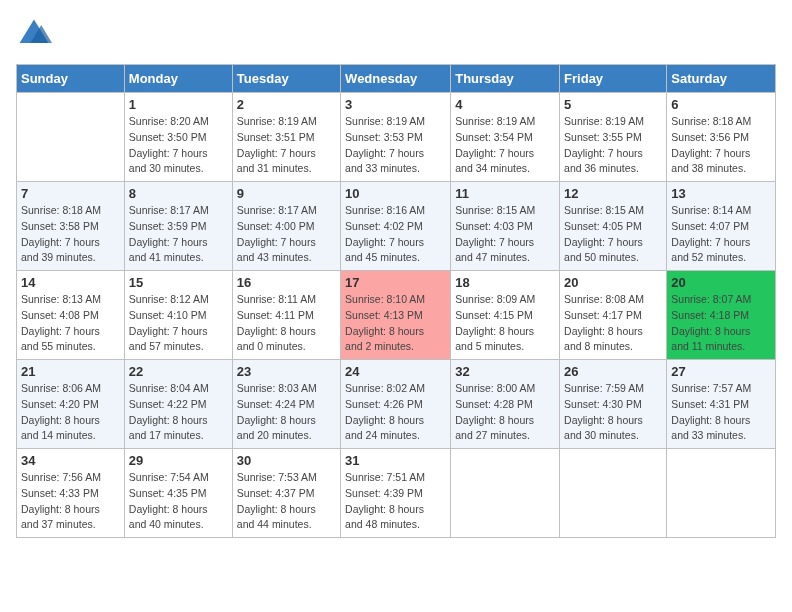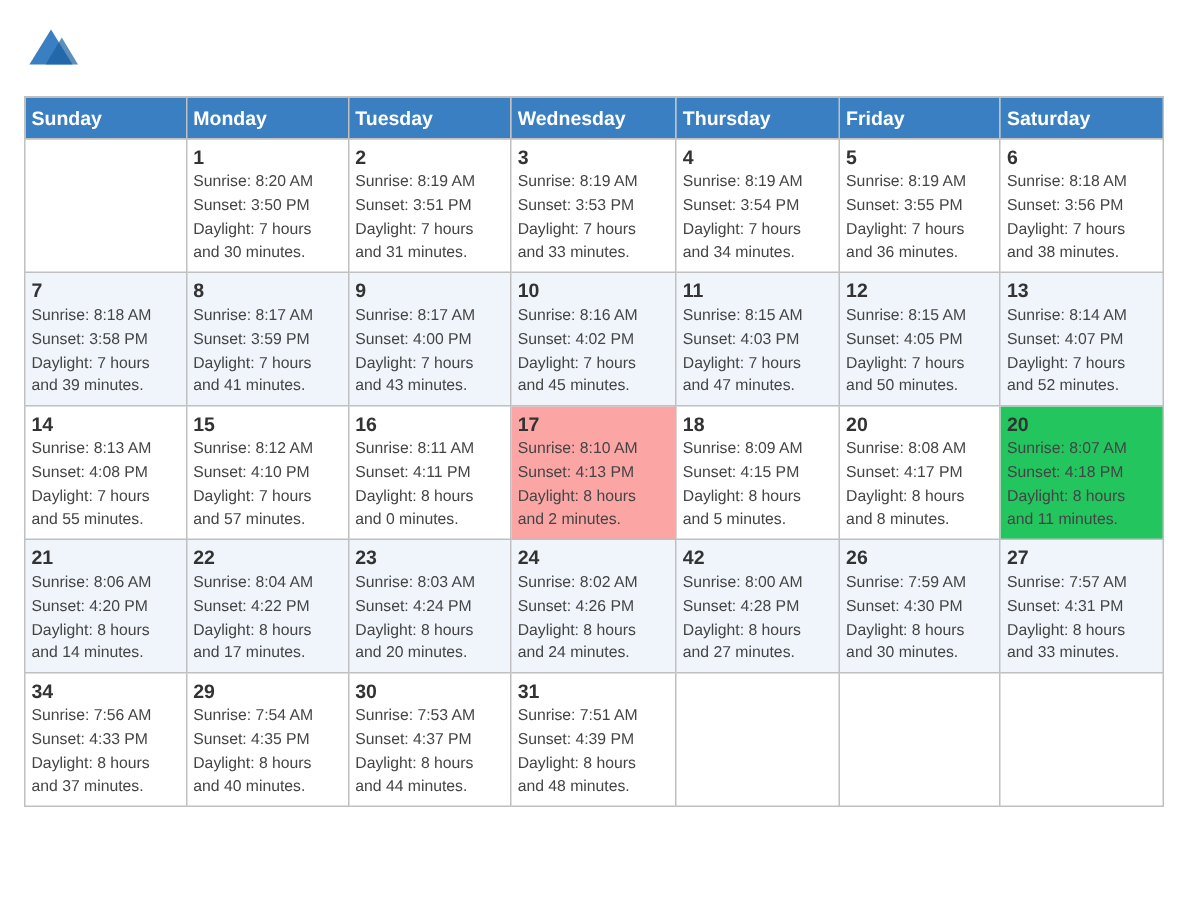--- a/index.html
+++ b/index.html
@@ -228,21 +228,21 @@
         </td>
         <td style="background-color: rgb(240, 245, 251); margin-left: 24px;">
           <span class="day-number">23</span>
           <div class="day-info">Sunrise: 8:03 AM<br>Sunset: 4:24 PM<br>Daylight: 8 hours<br>and 20 minutes.</div>
         </td>
         <td style="background-color: rgb(240, 245, 251);">
           <span class="day-number">24</span>
           <div class="day-info">Sunrise: 8:02 AM<br>Sunset: 4:26 PM<br>Daylight: 8 hours<br>and 24 minutes.</div>
         </td>
         <td style="background-color: rgb(240, 245, 251);">
-          <span class="day-number">42</span>
+          <span class="day-number">32</span>
           <div class="day-info">Sunrise: 8:00 AM<br>Sunset: 4:28 PM<br>Daylight: 8 hours<br>and 27 minutes.</div>
         </td>
         <td style="background-color: rgb(240, 245, 251);">
           <span class="day-number">26</span>
           <div class="day-info">Sunrise: 7:59 AM<br>Sunset: 4:30 PM<br>Daylight: 8 hours<br>and 30 minutes.</div>
         </td>
         <td style="background-color: rgb(240, 245, 251);">
           <span class="day-number">27</span>
           <div class="day-info">Sunrise: 7:57 AM<br>Sunset: 4:31 PM<br>Daylight: 8 hours<br>and 33 minutes.</div>
         </td>

